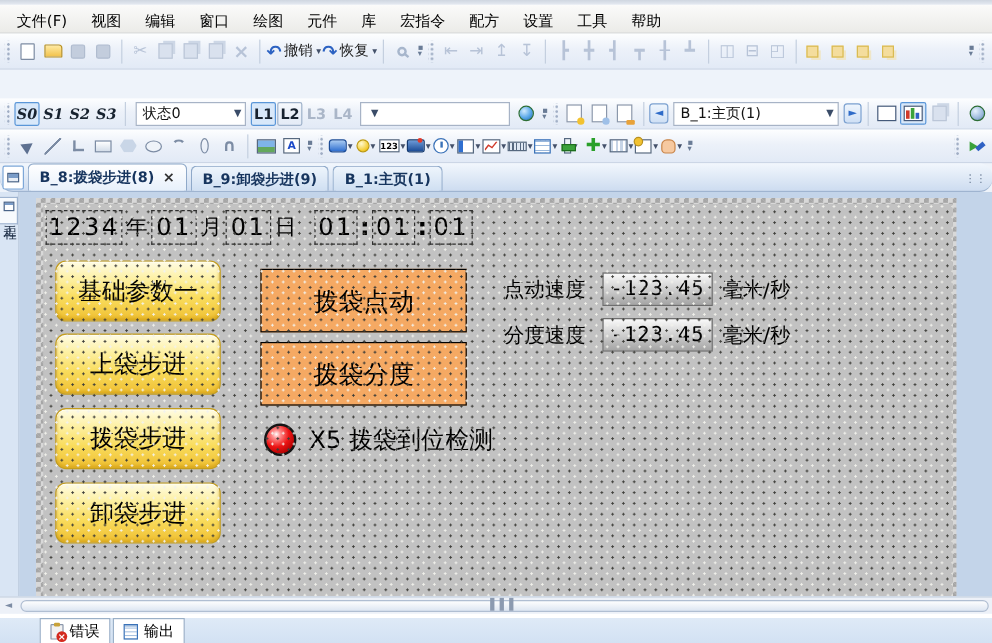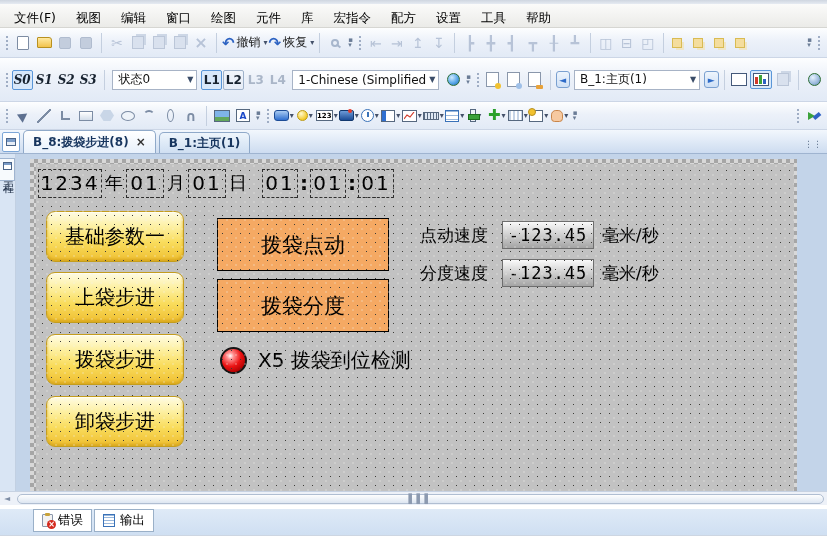--- a/index.html
+++ b/index.html
@@ -7,21 +7,21 @@
   body { font-family:"DejaVu Sans","Liberation Sans",sans-serif; font-size:12px; background:#eef3fa; position:relative; }
 
   
   #top-remnant { height:4px; background:linear-gradient(#cfd6e0,#e6ebf2); }
   #menubar { height:24px; display:flex; align-items:flex-end; padding-left:4px;
              background:linear-gradient(#fbfbfa,#ebebe8); border-bottom:1px solid #d6d6d2; }
   .menu-item { padding:0 10px; display:flex; align-items:center; color:#000; font-size:12.5px; cursor:default; }
 
   .tb { display:flex; align-items:center; padding:0 3px; gap:1px;
         background:linear-gradient(#fdfeff,#ecf1f9 45%,#e2eaf6); border-bottom:1px solid #ccd6e6; }
-  #tb1 { height:30px; } #tb2 { height:44px; } #tb3 { height:28px; }
+  #tb1 { height:30px; } #tb2 { height:26px;margin-top:24px; } #tb3 { height:28px; }
   .grip { width:5px; height:18px; margin:0 3px 0 1px;
           background-image:radial-gradient(#9fadc4 1px, transparent 1.2px); background-size:4px 4px; background-position:1px 1px; }
   .sep { width:1px; height:20px; background:#c4cfdf; margin:0 4px; }
   .ti { min-width:20px; height:22px; display:inline-flex; align-items:center; justify-content:center; border-radius:3px; position:relative; }
   .ovf { display:inline-flex; flex-direction:column; align-items:center; color:#6a7c96; font-size:7px; line-height:5px; margin:0 2px; }
   .dis { color:#b7c3d7 !important; }
   .caret { font-size:8px; color:#44516a; margin-left:1px; }
 
   
   .i-page { width:12px; height:14px; background:#fff; border:1px solid #7d8ca3; border-radius:1px; }
@@ -84,21 +84,21 @@
   .move-ico { color:#2aa02a; font-weight:900; font-size:15px; line-height:1; }
   .keypad-ico { width:15px; height:11px; border:1px solid #56687f; background:repeating-linear-gradient(90deg,#c6d4e6 0 2px,#fff 2px 4px); }
   .alarm-ico { width:14px; height:12px; border:1px solid #56687f; background:#fff; position:relative; }
   .alarm-ico::after { content:""; position:absolute; left:-2px; top:-3px; width:6px; height:6px; border-radius:50%; background:#f2c230; border:1px solid #b8901f; }
   .touch-ico { width:12px; height:12px; border-radius:40% 40% 30% 30%; background:#f6c9a0; border:1px solid #c8854a; }
   .xfer-ico { display:inline-flex; align-items:center; }
   .xfer-ico i { width:0; height:0; border-left:7px solid #3ba23b; border-top:4px solid transparent; border-bottom:4px solid transparent; }
   .xfer-ico b { width:8px; height:4px; background:#2f62c4; transform:rotate(-40deg); margin-left:-2px; }
 
   
-  #tabstrip { height:24px; display:flex; align-items:flex-end; background:linear-gradient(#f2f7fd,#cddcf0); border-bottom:1px solid #9fb4d0; padding:0 2px; }
+  #tabstrip { height:24px; display:flex; align-items:flex-end; background:linear-gradient(#f2f7fd,#cddcf0); border-bottom:1px solid #9fb4d0; padding:0 2px;border-radius:11px; }
   .panel-btn { width:18px; height:20px; margin:0 3px 1px 0; border:1px solid #7da7d8; border-radius:2px; background:#fff; display:flex; align-items:center; justify-content:center; }
   .panel-btn .scr { width:10px; height:8px; border:1px solid #4a6488; background:linear-gradient(#7a9cc8 3px, #e8eef6 3px); }
   .tab { height:21px; margin-right:3px; padding:0 9px; border:1px solid #8fa9c9; border-bottom:none; border-radius:5px 5px 0 0;
          background:linear-gradient(#eef5fc,#cfdff2); color:#17355e; font-weight:bold; font-size:12px;
          display:flex; align-items:center; gap:7px; white-space:nowrap; }
   .tab.active { height:23px; background:linear-gradient(#ffffff,#e7f0fb); }
   .tab .close { color:#333; font-weight:bold; cursor:default; }
   .strip-ovf { margin-left:auto; color:#6a7c96; font-size:9px; padding:0 3px 4px 0; }
 
   
@@ -294,21 +294,20 @@
   <span class="sep"></span>
   <span class="combo" style="width:112px">
     <span class="ct">状态0</span>
     <span class="arr">▼</span>
   </span>
   <span class="sbtn active" style="font-style:normal;font-family:'DejaVu Sans',sans-serif;border-color:#5a96d8">L1</span>
   <span class="sbtn" style="font-style:normal;font-family:'DejaVu Sans',sans-serif;border-color:#9fb2ca">L2</span>
   <span class="sbtn disabled" style="font-style:normal;font-family:'DejaVu Sans',sans-serif">L3</span>
   <span class="sbtn disabled" style="font-style:normal;font-family:'DejaVu Sans',sans-serif">L4</span>
   <span class="combo" style="width:152px">
-    <span class="ct">1-Chinese (Simplified</span>
     <span class="arr">▼</span>
   </span>
   <span class="ti">
       <span class="globe"></span>
     </span>
   <span class="ovf">▪<br>▾</span>
   <span class="grip"></span>
   <span class="ti">
       <span class="pg"></span>
     </span>
@@ -458,20 +457,23 @@
 </div>
 
 <div id="tabstrip">
   <span class="panel-btn">
       <span class="scr"></span>
     </span>
   <div class="tab active">
     <span>B_8:拨袋步进(8)</span>
     <span class="close">×</span>
   </div>
+  <div class="tab">
+      <span>B_9:卸袋步进(9)</span>
+    </div>
   <div class="tab">
       <span>B_1:主页(1)</span>
     </div>
   <span class="strip-ovf">⋮⋮</span>
 </div>
 
 <div id="main">
   <div id="left-rail">
     <div class="rail-tab">
       <span class="mini"></span>

